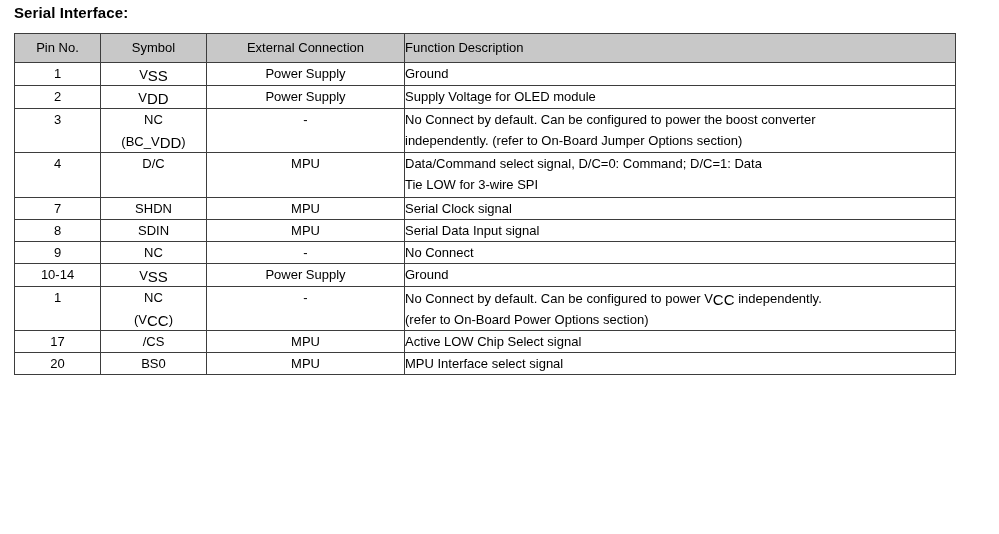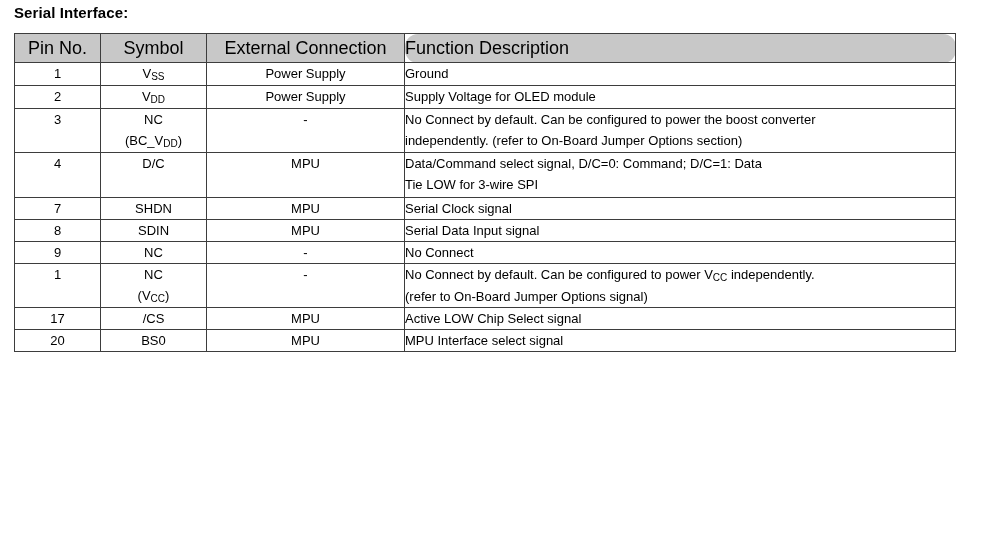--- a/index.html
+++ b/index.html
@@ -46,46 +46,46 @@
   table.pin-table th,
   table.pin-table td {
     border: 1px solid #3d3d3d;
     padding: 0;
     vertical-align: top;
     line-height: 21px;
     font-weight: normal;
   }
   table.pin-table thead th {
     background: #c8c8c8;
-    font-size: 18px;
+    font-size: 13px;
     height: 28px;
     line-height: 28px;
     vertical-align: middle;
     font-weight: normal;
     margin-top: 20px;
   }
   th.h-pin, th.h-sym, th.h-ext { text-align: center; }
-  th.h-func { text-align: left; padding-left: 6px; border-radius: 13px; }
+  th.h-func { text-align: left; padding-left: 6px; }
 
   td.cell-pin, td.cell-sym, td.cell-ext {
     text-align: center;
   }
   td.cell-func {
     text-align: left;
     padding-left: 6px;
   }
   td .line { display: block; white-space: nowrap; }
   td.cell-func .line { white-space: nowrap; }
 
   .r1  { height: 22px; }
   .r2  { height: 43px; }
   .r3  { height: 45px; }
 
   sub {
-    font-size: 10px;
+    font-size: 15px;
     vertical-align: baseline;
     position: relative;
     bottom: -2px;
     letter-spacing: 0;
   }
 </style>
 </head>
 <body>
 
 <div id="page">
@@ -202,34 +202,48 @@
           <td class="cell-sym">
             <span class="line">NC</span>
           </td>
           <td class="cell-ext">
             <span class="line">-</span>
           </td>
           <td class="cell-func">
             <span class="line">No Connect</span>
           </td>
         </tr>
+        <tr class="r1">
+          <td class="cell-pin">
+            <span class="line">10-14</span>
+          </td>
+          <td class="cell-sym">
+            <span class="line">V<sub>SS</sub></span>
+          </td>
+          <td class="cell-ext">
+            <span class="line">Power Supply</span>
+          </td>
+          <td class="cell-func">
+            <span class="line">Ground</span>
+          </td>
+        </tr>
         <tr class="r2">
           <td class="cell-pin">
             <span class="line">1</span>
           </td>
           <td class="cell-sym">
             <span class="line">NC</span>
             <span class="line">(V<sub>CC</sub>)</span>
           </td>
           <td class="cell-ext">
             <span class="line">-</span>
           </td>
           <td class="cell-func">
             <span class="line">No Connect by default. Can be configured to power V<sub>CC</sub> independently.</span>
-            <span class="line">(refer to On-Board Jumper Options signal)</span>
+            <span class="line">(refer to On-Board Power Options section)</span>
           </td>
         </tr>
         <tr class="r1">
           <td class="cell-pin">
             <span class="line">17</span>
           </td>
           <td class="cell-sym">
             <span class="line">/CS</span>
           </td>
           <td class="cell-ext">

